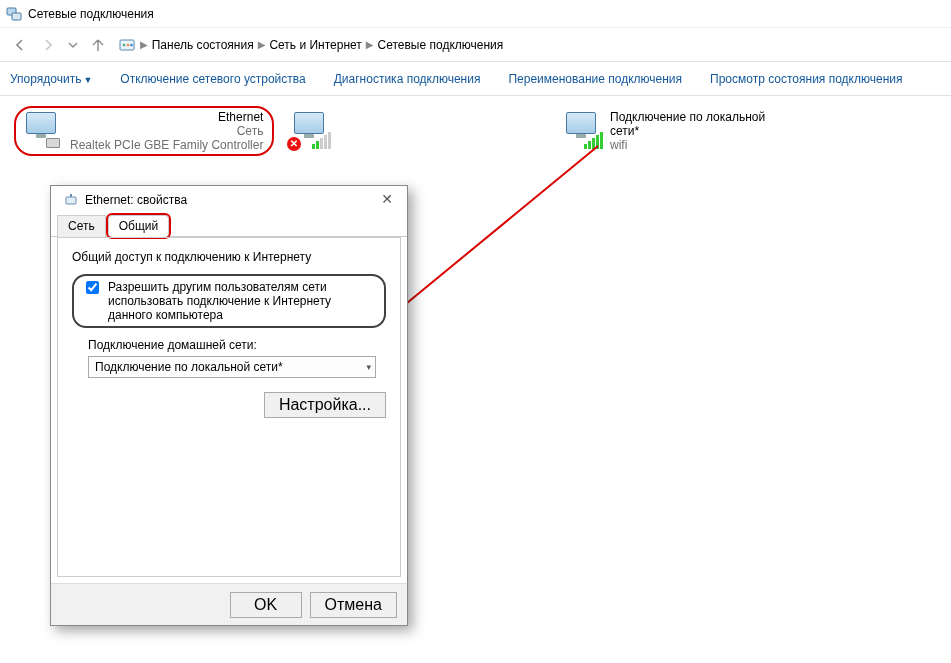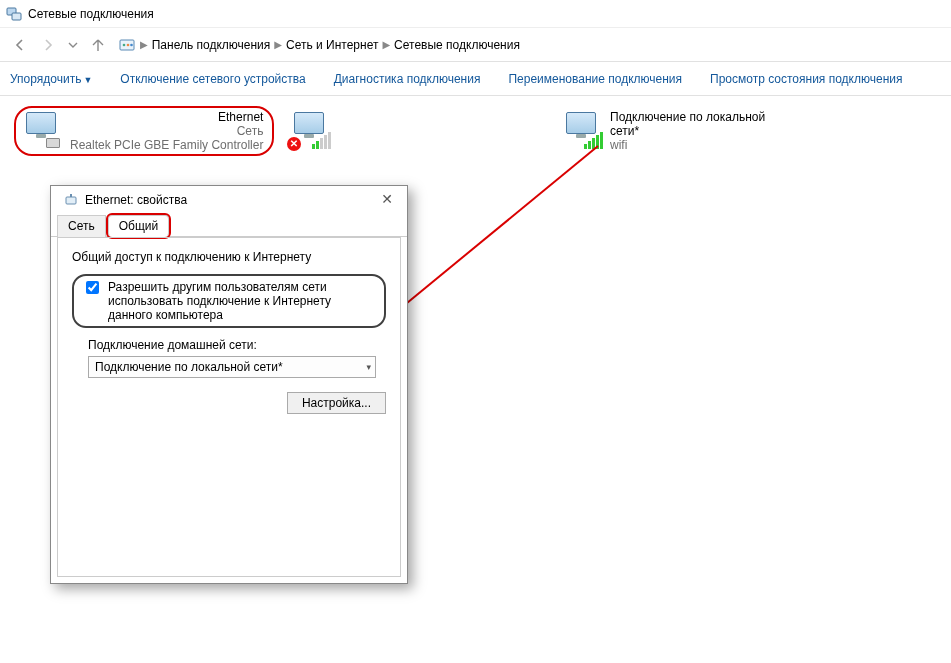--- a/index.html
+++ b/index.html
@@ -208,21 +208,21 @@
     border:1px solid #aaa;
     display:flex; align-items:center; justify-content:space-between;
     padding: 0 4px 0 6px;
     background:#fdfdfd;
   }
   .select .car { font-size:9px; color:#555; }
   .btn {
     border:1px solid #aaa;
     background:#f0f0f0;
     padding: 3px 14px;
-    font-size:12px;
+    font-size:16px;
     color:#000;
   }
   .settings-btn-row {
     display:flex; justify-content:flex-end;
     margin-top: 6px;
   }
   .dlg-foot {
     height: 42px;
     display:flex; align-items:center; justify-content:flex-end;
     gap: 8px;
@@ -274,21 +274,21 @@
   <div class="breadcrumb">
     <span class="cpl-icon">
       <svg width="16" height="16" viewBox="0 0 16 16">
         <rect x="1" y="3" width="14" height="10" rx="1" fill="#e9f3fb" stroke="#5b8ab5"></rect>
         <circle cx="5" cy="8" r="1.3" fill="#4a8"></circle>
         <circle cx="9" cy="8" r="1.3" fill="#e84"></circle>
         <circle cx="12.5" cy="8" r="1.3" fill="#48c"></circle>
       </svg>
     </span>
     <span class="sep">▶</span>
-    <span class="crumb">Панель подключения</span>
+    <span class="crumb">Панель состояния</span>
     <span class="sep">▶</span>
     <span class="crumb">Сеть и Интернет</span>
     <span class="sep">▶</span>
     <span class="crumb">Сетевые подключения</span>
   </div>
 </div>
 
 <div class="toolbar">
   <span class="tb-item">
     <span>Упорядочить</span><span class="car">▼</span>
@@ -393,13 +393,17 @@
       <span>Подключение по локальной сети*</span>
       <span class="car">▾</span>
     </div>
 
 
     <div class="settings-btn-row">
       <button class="btn">Настройка...</button>
     </div>
   </div>
 
+  <div class="dlg-foot">
+    <button class="btn" style="min-width:72px">OK</button>
+    <button class="btn" style="min-width:72px">Отмена</button>
+  </div>
 </div>
 
 </body></html>

